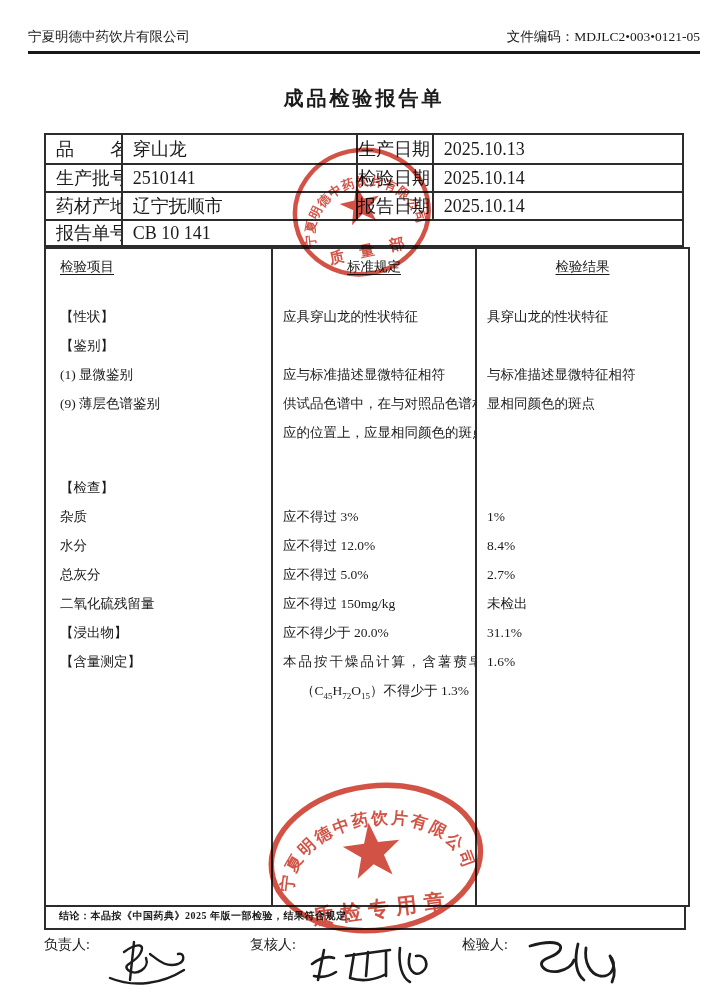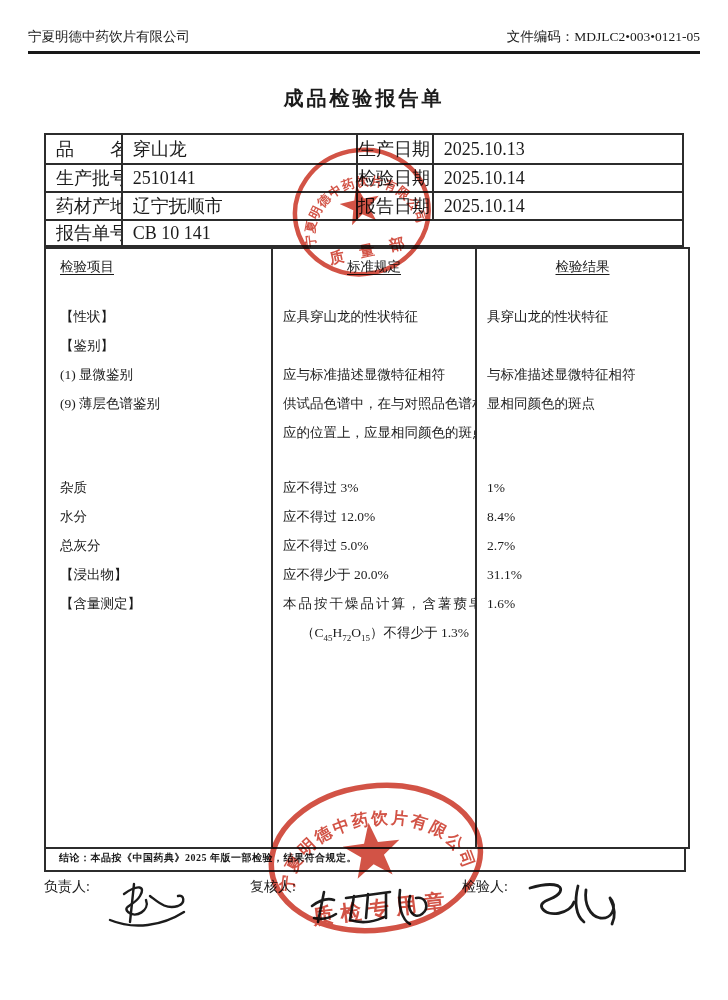--- a/index.html
+++ b/index.html
@@ -135,33 +135,43 @@
       <td class="c1"></td>
       <td class="c2">应的位置上，应显相同颜色的斑点</td>
       <td class="c3"></td>
     </tr>
     <tr style="height:26px">
           <td class="c1"></td>
           <td class="c2"></td>
           <td class="c3"></td>
         </tr>
     <tr style="height:29px">
+      <td class="c1">【检查】</td>
+      <td class="c2"></td>
+      <td class="c3"></td>
+    </tr>
+    <tr style="height:29px">
       <td class="c1">杂质</td>
       <td class="c2">应不得过 3%</td>
       <td class="c3">1%</td>
     </tr>
     <tr style="height:29px">
       <td class="c1">水分</td>
       <td class="c2">应不得过 12.0%</td>
       <td class="c3">8.4%</td>
     </tr>
     <tr style="height:29px">
       <td class="c1">总灰分</td>
       <td class="c2">应不得过 5.0%</td>
       <td class="c3">2.7%</td>
+    </tr>
+    <tr style="height:29px">
+      <td class="c1">二氧化硫残留量</td>
+      <td class="c2">应不得过 150mg/kg</td>
+      <td class="c3">未检出</td>
     </tr>
     <tr style="height:29px">
       <td class="c1">【浸出物】</td>
       <td class="c2">应不得少于 20.0%</td>
       <td class="c3">31.1%</td>
     </tr>
     <tr style="height:29px">
       <td class="c1">【含量测定】</td>
       <td class="c2 spread">本品按干燥品计算，含薯蓣皂苷</td>
       <td class="c3">1.6%</td>

